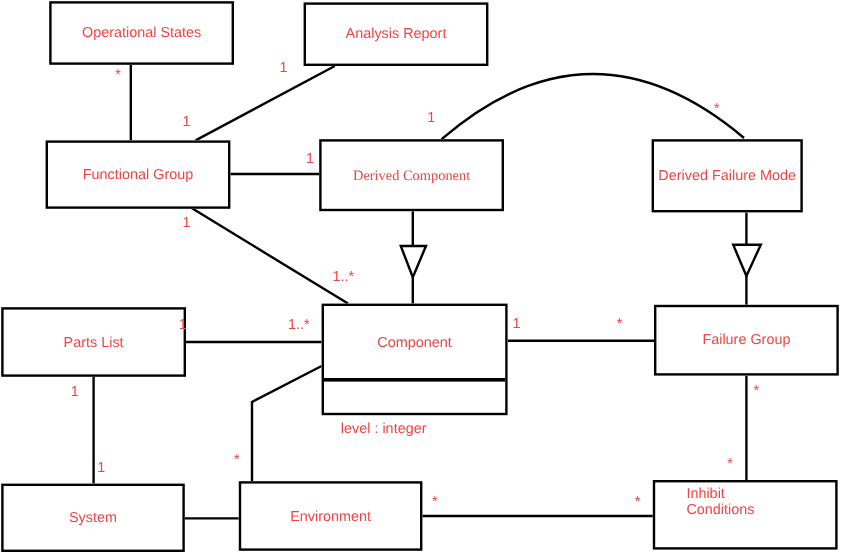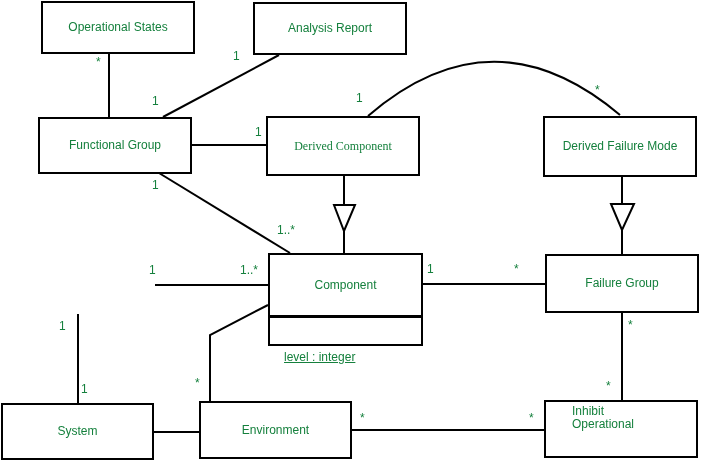--- a/index.html
+++ b/index.html
@@ -6,21 +6,21 @@
     margin: 0;
     padding: 0;
     background: #ffffff;
   }
   #canvas {
     position: relative;
     width: 702px;
     height: 464px;
     background: #ffffff;
     font-family: "Liberation Sans", "DejaVu Sans", sans-serif;
-    color: #15803d;
+    color: #ef4444;
     overflow: hidden;
   }
   #connectors {
     position: absolute;
     left: 0;
     top: 0;
     width: 702px;
     height: 464px;
   }
   .uml-class {
@@ -33,21 +33,21 @@
     justify-content: center;
     font-size: 12px;
     line-height: 13px;
     text-align: center;
   }
   
   #box-operational-states { left: 41px;  top: 1px;   width: 154px; height: 53px; }
   #box-analysis-report    { left: 253px; top: 2px;   width: 154px; height: 53px; }
   #box-functional-group   { left: 38px;  top: 117px; width: 154px; height: 57px; }
   #box-derived-component  { left: 266px; top: 116px; width: 154px; height: 60px; font-family: Liberation Serif, serif; }
-  #box-derived-failure-mode { left: 543px; top: 116px; width: 154px; height: 61px; }
+  #box-derived-failure-mode { left: 543px; top: 116px; width: 126px; height: 61px; }
   #box-parts-list         { left: 1px;   top: 256px; width: 154px; height: 58px; }
   #box-failure-mode       { left: 545px; top: 254px; width: 154px; height: 59px; }
   #box-system             { left: 1px;   top: 403px; width: 153px; height: 57px; }
   #box-environment        { left: 199px; top: 401px; width: 153px; height: 58px; }
 
   #box-component {
     left: 268px; top: 253px; width: 155px; height: 93px;
     position: absolute;
     box-sizing: border-box;
     border: 2px solid #000000;
@@ -63,21 +63,20 @@
     align-items: center;
     justify-content: center;
     border-bottom: 3px solid #000000;
   }
   #box-component .uml-attrs {
     flex: 1 1 auto;
     display: flex;
     align-items: center;
     padding-left: 14px;
     text-align: right;
-    text-decoration: underline;
   }
 
   #box-inhibit-conditions {
     left: 544px; top: 400px; width: 154px; height: 58px;
     position: absolute;
     box-sizing: border-box;
     border: 2px solid #000000;
     background: #ffffff;
     font-size: 12px;
     line-height: 13px;
@@ -153,20 +152,23 @@
   </div>
 
   <div class="uml-class" id="box-derived-component">
     <span>Derived Component</span>
   </div>
 
   <div class="uml-class" id="box-derived-failure-mode">
     <span>Derived Failure Mode</span>
   </div>
 
+  <div class="uml-class" id="box-parts-list">
+    <span>Parts List</span>
+  </div>
 
   <div id="box-component">
     <div class="uml-name">
       <span>Component</span>
     </div>
     <div class="uml-attrs">
       <span>level : integer</span>
     </div>
   </div>
 
@@ -177,21 +179,21 @@
   <div class="uml-class" id="box-system">
     <span>System</span>
   </div>
 
   <div class="uml-class" id="box-environment">
     <span>Environment</span>
   </div>
 
   <div id="box-inhibit-conditions">
     <div>Inhibit</div>
-    <div>Operational</div>
+    <div>Conditions</div>
   </div>
 
   <span class="mult" id="m-opstates">*</span>
   <span class="mult" id="m-ar-near-report">1</span>
   <span class="mult" id="m-ar-near-fg">1</span>
   <span class="mult" id="m-arc-near-dc">1</span>
   <span class="mult" id="m-arc-near-dfm">*</span>
   <span class="mult" id="m-fgdc-near-dc">1</span>
   <span class="mult" id="m-fgcomp-near-fg">1</span>
   <span class="mult" id="m-fgcomp-near-comp">1..*</span>

